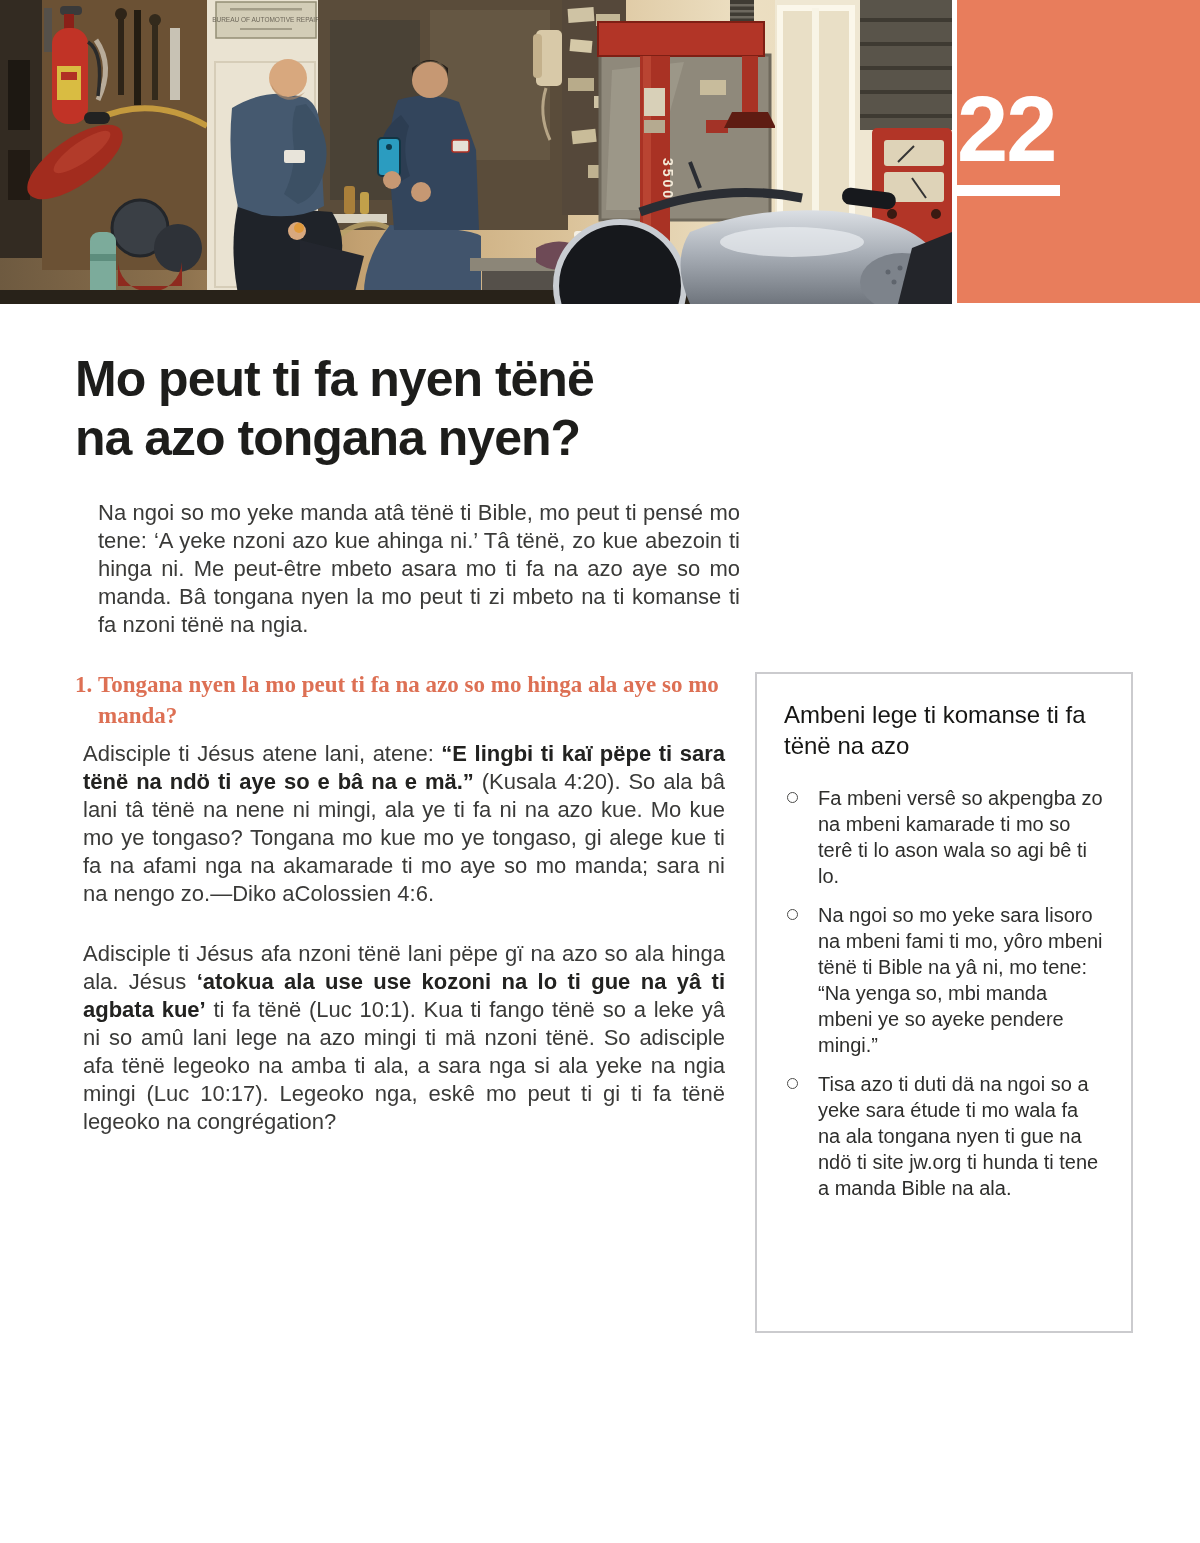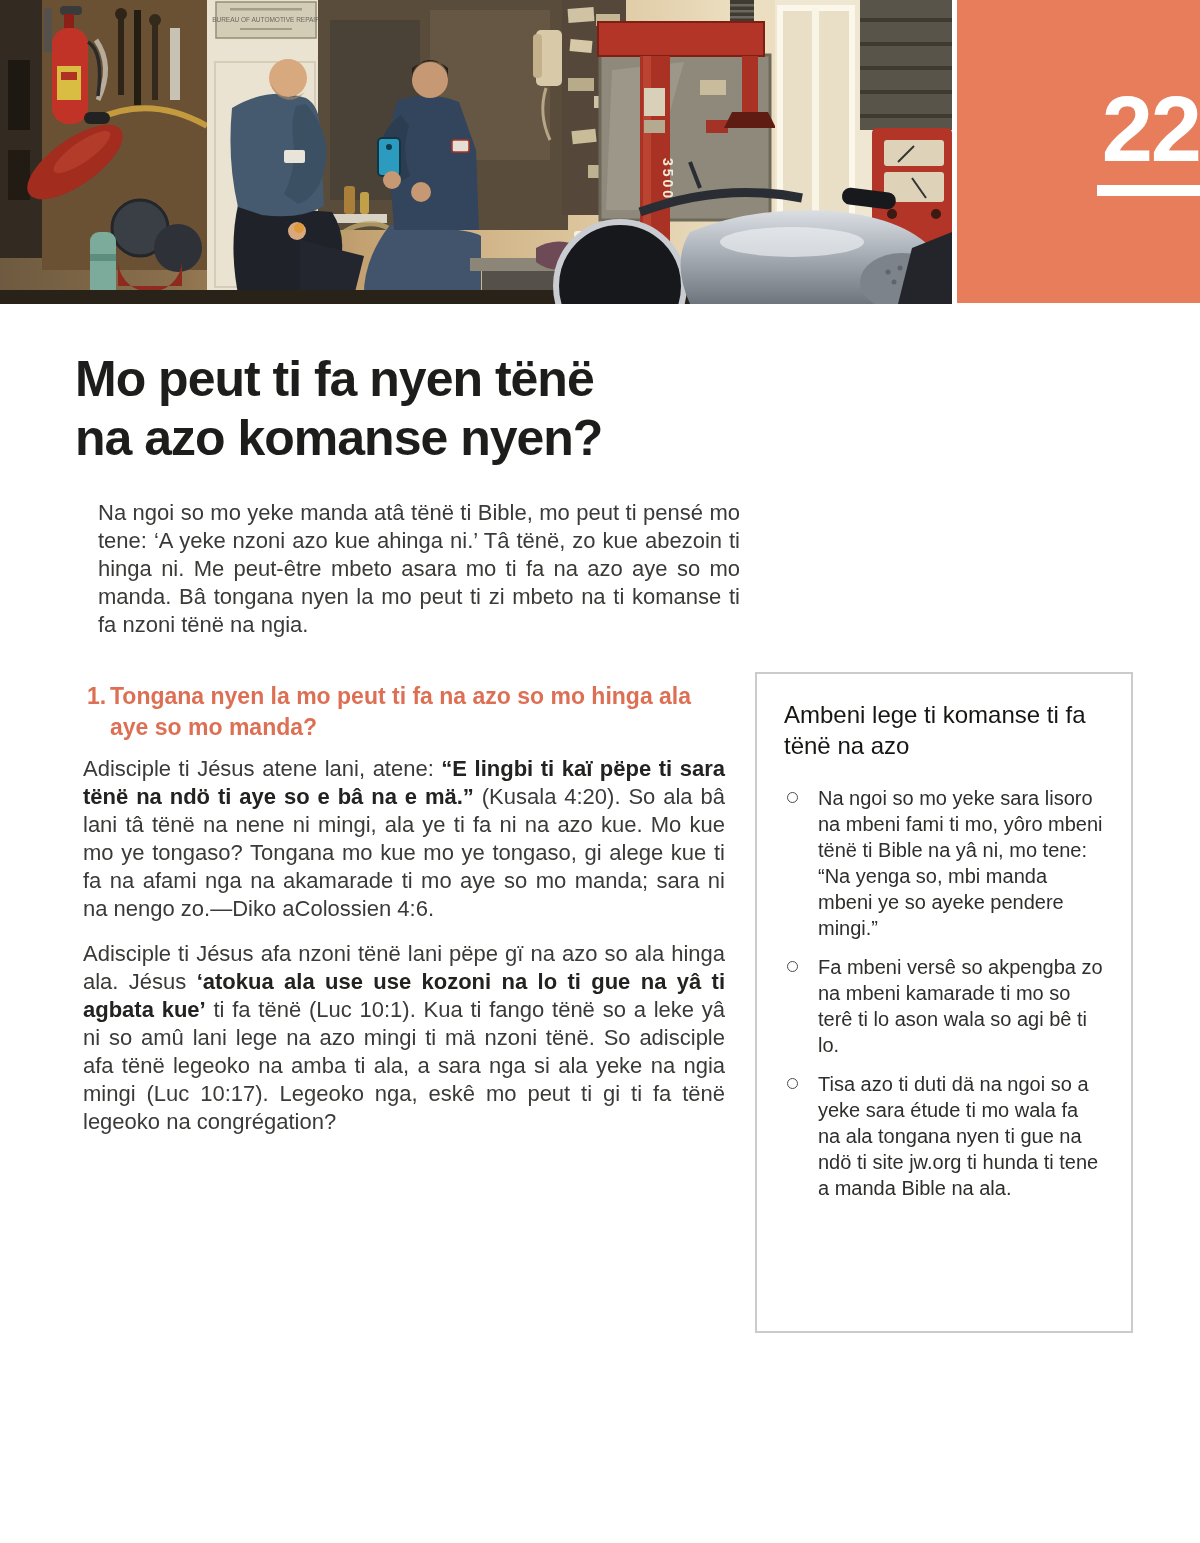--- a/index.html
+++ b/index.html
@@ -5,21 +5,21 @@
   html,body{margin:0;padding:0;background:#ffffff;}
   .page{position:relative;width:1200px;height:1543px;background:#ffffff;
         font-family:"Liberation Sans",sans-serif;overflow:hidden;}
 
   
   .photo{position:absolute;left:0;top:0;width:952px;height:304px;overflow:hidden;background:#c9a876;}
   .photo svg{display:block;}
 
   
   .pagenum-block{position:absolute;left:957px;top:0;width:243px;height:303px;
-                 display:flex;flex-direction:column;align-items:flex-end;box-sizing:border-box;padding-top:88px;}
+                 display:flex;flex-direction:column;align-items:flex-start;box-sizing:border-box;padding-top:88px;}
   .pagenum{font-size:92px;font-weight:700;color:#ffffff;line-height:0.9;letter-spacing:-2px;}
   .pagenum-bar{width:103px;height:11px;background:#ffffff;margin-top:14px;}
 
   
   .headline{position:absolute;left:75px;top:350px;color:#1d1d1b;font-weight:700;
             font-size:50px;line-height:59px;letter-spacing:-1px;}
   .intro{position:absolute;left:98px;top:499px;width:642px;}
   .body-text{font-size:22px;line-height:28px;text-align:justify;color:#3a3a38;}
   .question{position:absolute;left:75px;width:665px;}
   .q1{top:669px;}
@@ -254,44 +254,44 @@
     </svg>
   </div>
 
   <div class="pagenum-block" style="background:#e87d5c;">
     <div class="pagenum">22</div>
     <div class="pagenum-bar"></div>
   </div>
 
   <h1 class="headline" style="margin:0;">
     <div>Mo peut ti fa nyen tënë</div>
-    <div>na azo komanse nyen?</div>
+    <div>na azo tongana nyen?</div>
   </h1>
 
   <p class="intro body-text" style="margin:0;">Na ngoi so mo yeke manda atâ tënë ti Bible, mo peut ti pensé mo tene: ‘A yeke nzoni azo kue ahinga ni.’ Tâ tënë, zo kue abezoin ti hinga ni. Me peut-être mbeto asara mo ti fa na azo aye so mo manda. Bâ tongana nyen la mo peut ti zi mbeto na ti komanse ti fa nzoni tënë na ngia.</p>
 
   <section class="question q1">
-    <h2 class="qhead" style="margin:12px;"><span class="qnum">1.</span><span>Tongana nyen la mo peut ti fa na azo so mo hinga ala aye so mo manda?</span></h2>
+    <h2 class="qhead" style="margin:0;font-family:Liberation Serif, serif;"><span class="qnum">1.</span><span>Tongana nyen la mo peut ti fa na azo so mo hinga ala aye so mo manda?</span></h2>
     <p class="qbody body-text" style="margin-bottom:0;"><span>Adisciple ti Jésus atene lani, atene: </span><span class="bold">“E lingbi ti kaï pëpe ti sara tënë na ndö ti aye so e bâ na e mä.”</span><span> (Kusala 4:20). So ala bâ lani tâ tënë na nene ni mingi, ala ye ti fa ni na azo kue. Mo kue mo ye tongaso? Tongana mo kue mo ye tongaso, gi alege kue ti fa na afami nga na akamarade ti mo aye so mo manda; sara ni na nengo zo.—Diko aColossien 4:6.</span></p>
   </section>
 
   <section class="question q2">
     <p class="qbody body-text" style="margin-bottom:0;"><span>Adisciple ti Jésus afa nzoni tënë lani pëpe gï na azo so ala hinga ala. Jésus </span><span class="bold">‘atokua ala use use kozoni na lo ti gue na yâ ti agbata kue’</span><span> ti fa tënë (Luc 10:1). Kua ti fango tënë so a leke yâ ni so amû lani lege na azo mingi ti mä nzoni tënë. So adisciple afa tënë legeoko na amba ti ala, a sara nga si ala yeke na ngia mingi (Luc 10:17). Legeoko nga, eskê mo peut ti gi ti fa tënë legeoko na congrégation?</span></p>
   </section>
 
   <aside class="sidebar">
     <h3 class="sidebar-title">Ambeni lege ti komanse ti fa tënë na azo</h3>
     <ul class="sidebar-list">
       <li class="sidebar-item">
         <span class="bullet-ring"></span>
-        <span>Na ngoi so mo yeke sara lisoro na mbeni fami ti mo, yôro mbeni tënë ti Bible na yâ ni, mo tene: “Na yenga so, mbi manda mbeni ye so ayeke pendere mingi.”</span>
+        <span>Fa mbeni versê so akpengba zo na mbeni kamarade ti mo so terê ti lo ason wala so agi bê ti lo.</span>
       </li>
       <li class="sidebar-item">
         <span class="bullet-ring"></span>
-        <span>Fa mbeni versê so akpengba zo na mbeni kamarade ti mo so terê ti lo ason wala so agi bê ti lo.</span>
+        <span>Na ngoi so mo yeke sara lisoro na mbeni fami ti mo, yôro mbeni tënë ti Bible na yâ ni, mo tene: “Na yenga so, mbi manda mbeni ye so ayeke pendere mingi.”</span>
       </li>
       <li class="sidebar-item">
         <span class="bullet-ring"></span>
         <span>Tisa azo ti duti dä na ngoi so a yeke sara étude ti mo wala fa na ala tongana nyen ti gue na ndö ti site jw.org ti hunda ti tene a manda Bible na ala.</span>
       </li>
     </ul>
   </aside>
 
 </div>
 

